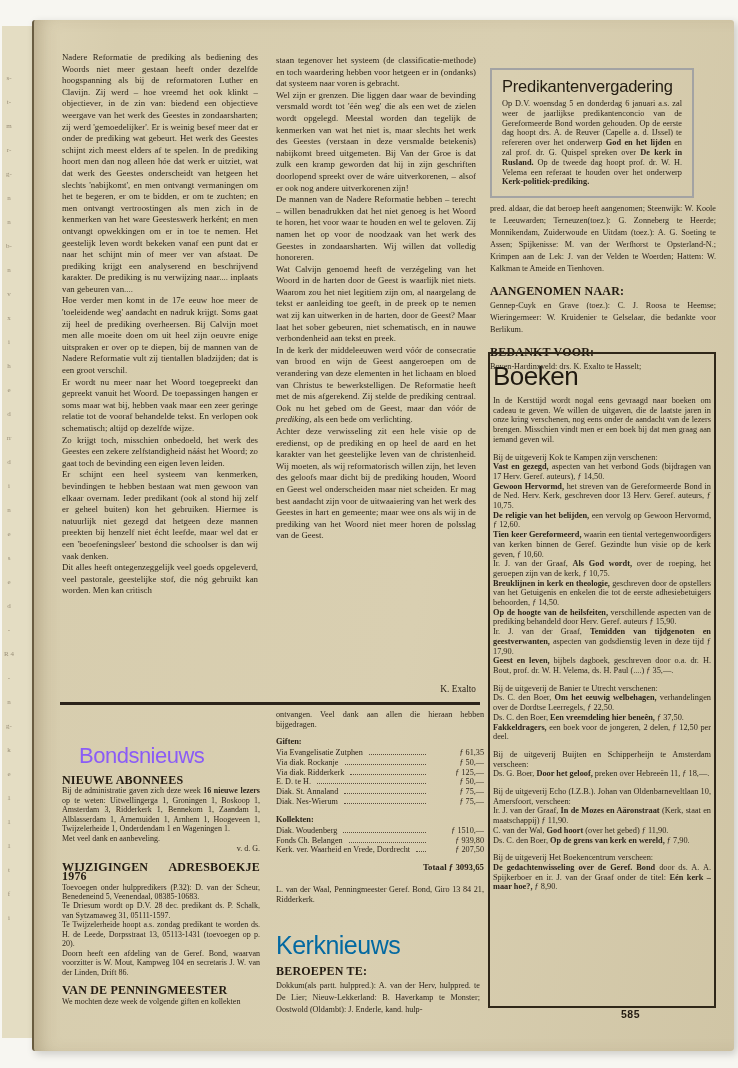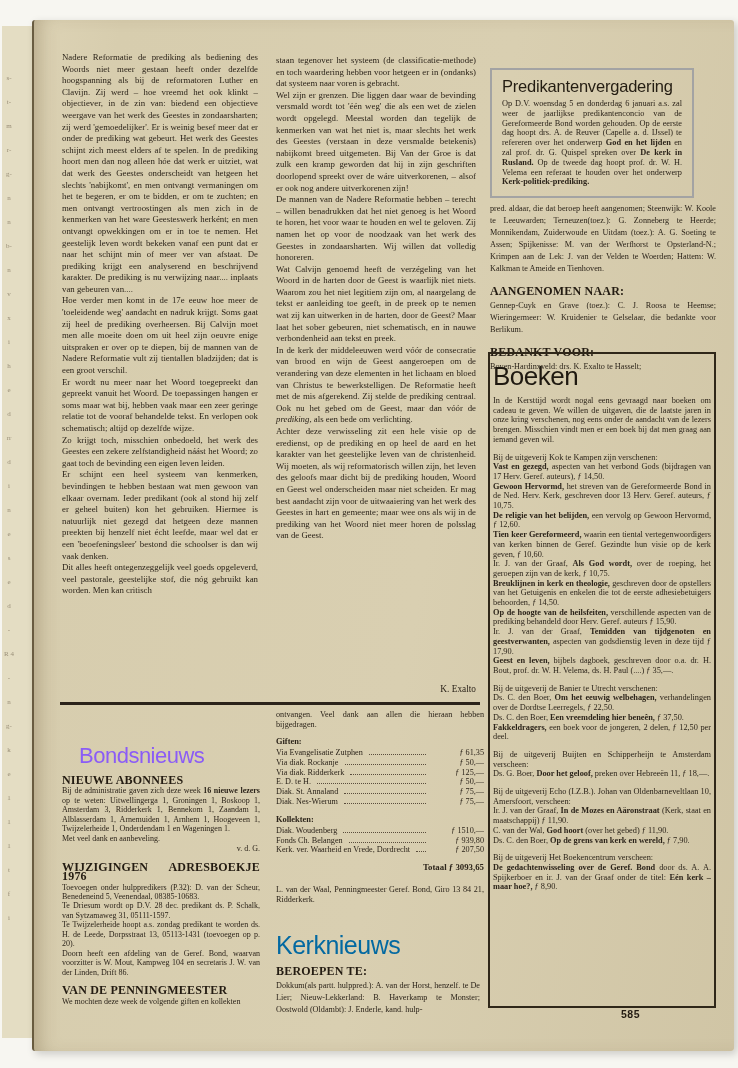--- a/index.html
+++ b/index.html
@@ -217,21 +217,21 @@
           <span class="famt">ƒ 207,50</span>
         </div>
       </div>
     <div class="totaal">Totaal ƒ 3093,65</div>
     <p class="fin-footer">L. van der Waal, Penningmeester Geref. Bond, Giro 13 84 21, Ridderkerk.</p>
   </div>
 
   <div id="kerkblock">
     <div id="kerk-title" class="sans">Kerknieuws</div>
     <div class="bold-head">BEROEPEN TE:</div>
-    <p class="col3text">Dokkum(als partt. hulppred.): A. van der Horst, henzelf. te De Lier; Nieuw-Lekkerland: B. Haverkamp te Monster; Oostwold (Oldambt): J. Enderle, kand. hulp-</p>
+    <p class="col3text">Dokkum(als partt. hulppred.): A. van der Herv, hulppred. te De Lier; Nieuw-Lekkerland: B. Haverkamp te Monster; Oostwold (Oldambt): J. Enderle, kand. hulp-</p>
   </div>
 
   <div id="box1">
     <div id="pv-title" class="sans">Predikantenvergadering</div>
     <p class="pv-body">Op D.V. woensdag 5 en donderdag 6 januari a.s. zal weer de jaarlijkse predikantenconcio van de Gereformeerde Bond worden gehouden. Op de eerste dag hoopt drs. A. de Reuver (Capelle a. d. IJssel) te refereren over het onderwerp <b>God en het lijden</b> en zal prof. dr. G. Quispel spreken over <b>De kerk in Rusland.</b> Op de tweede dag hoopt prof. dr. W. H. Velema een referaat te houden over het onderwerp <b>Kerk-politiek-prediking.</b></p>
   </div>
 
   <div id="beroepen">
     <p class="col3text">pred. aldaar, die dat beroep heeft aangenomen; Steenwijk: W. Koole te Leeuwarden; Terneuzen(toez.): G. Zonneberg te Heerde; Monnikendam, Zuiderwoude en Uitdam (toez.): A. G. Soeting te Assen; Spijkenisse: M. van der Werfhorst te Opsterland-N.; Krimpen aan de Lek: J. van der Velden te Woerden; Hattem: W. Kalkman te Ameide en Tienhoven.</p>
     <div class="bold-head gap">AANGENOMEN NAAR:</div>

